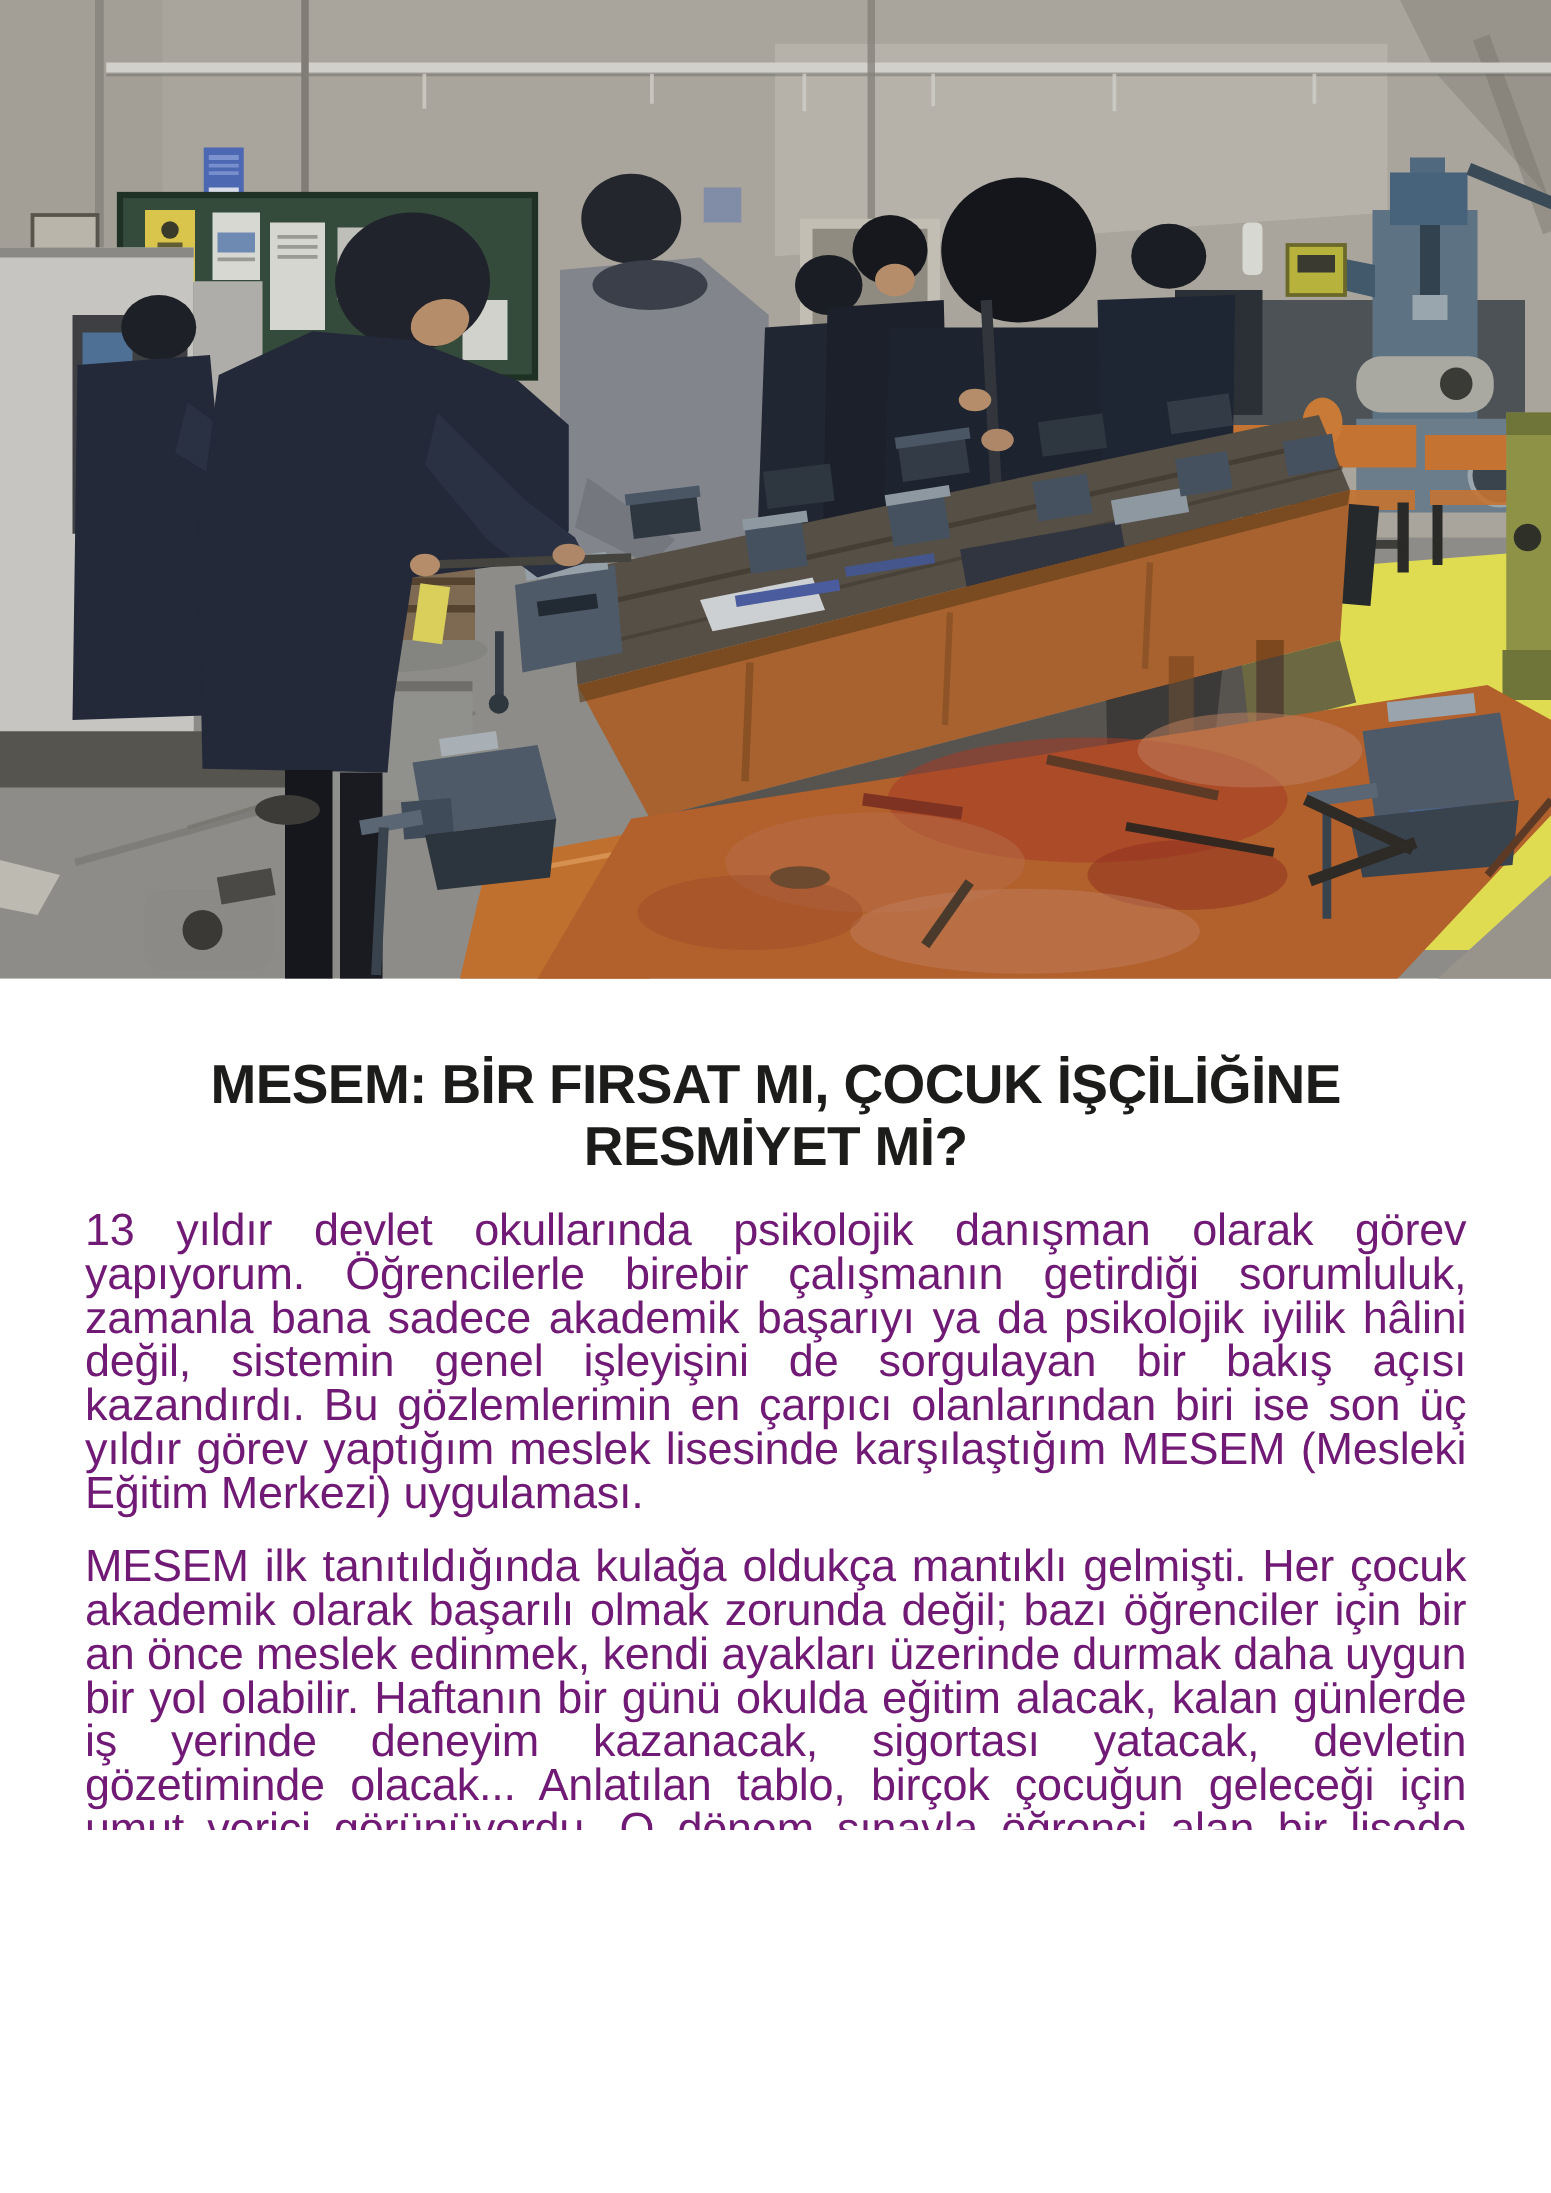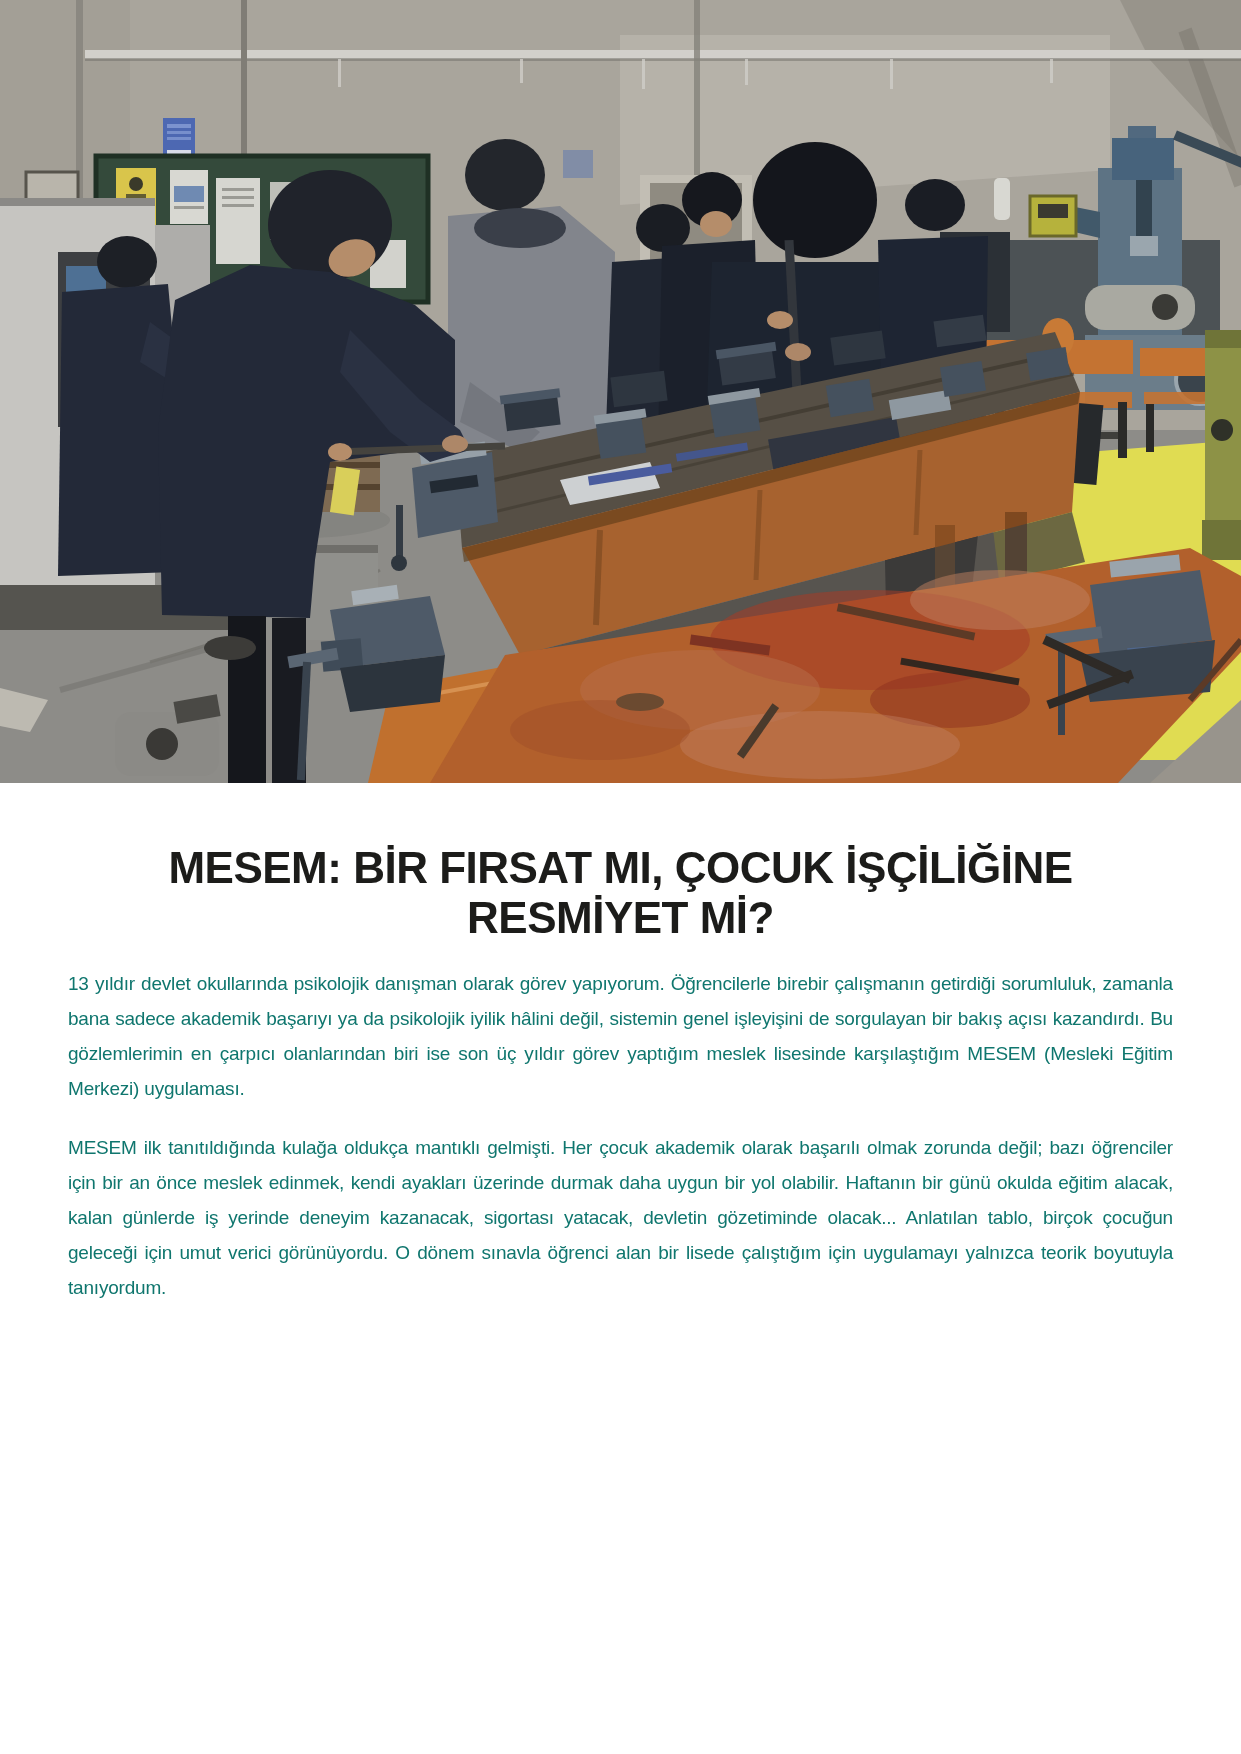--- a/index.html
+++ b/index.html
@@ -28,24 +28,24 @@
     color:#1c1c1a;
   }
   .author{
     margin-top:14px;
     text-align:center;
     font-size:24px;font-weight:bold;color:#222220;
   }
   .body-copy{margin-top:24px;}
   .body-copy p{
     margin:0 0 24px 0;
-    font-size:19px;line-height:35px;
+    font-size:36px;line-height:35px;
     letter-spacing:-0.2px;
     text-align:justify;
-    color:#0f766e;
+    color:#701a75;
   }
   .body-copy p.continues{text-align-last:justify;}
   .footer{
     position:absolute;top:1690px;left:68px;right:69px;
     display:flex;justify-content:flex-end;align-items:baseline;
     font-size:23px;letter-spacing:0.5px;color:#2c2c2a;
   }
 </style>
 </head>
 <body>

